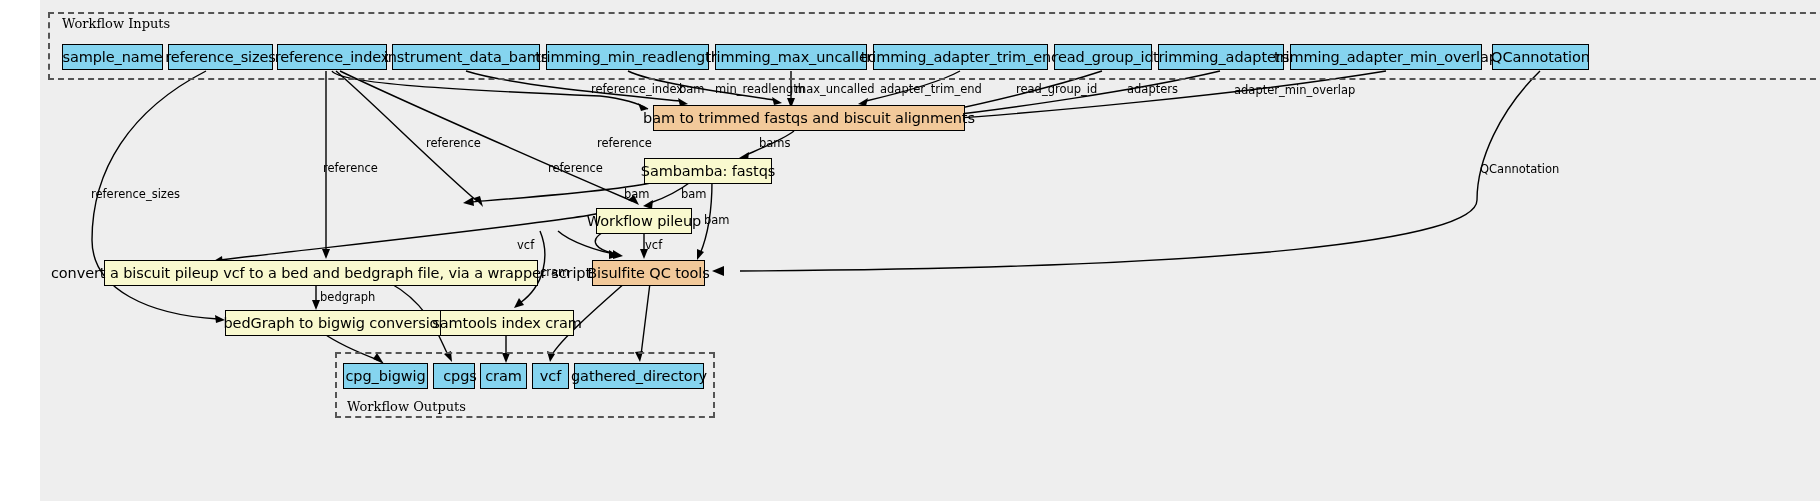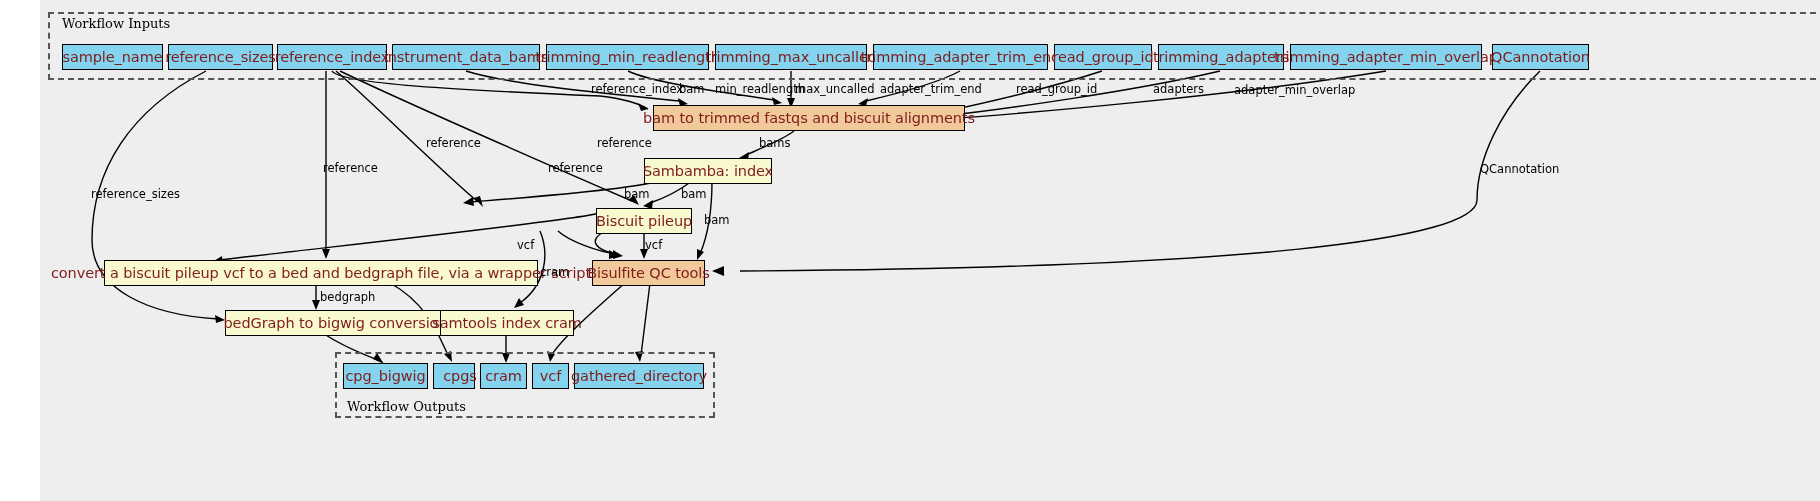--- a/index.html
+++ b/index.html
@@ -41,21 +41,21 @@
   }
 
   .node {
     position: absolute;
     box-sizing: border-box;
     border: 1.5px solid #000000;
     display: flex;
     align-items: center;
     justify-content: center;
     font-size: 14.5px;
-    color: #7f1d1d;
+    color: #000000;
     white-space: nowrap;
     height: 26px;
     padding: 0 8px;
     letter-spacing: -0.1px;
   }
   .node.io   { background: #85d4ef; }
   .node.step { background: #f9f9cf; }
   .node.hl   { background: #f2c99a; }
 
   .elabel {
@@ -171,40 +171,40 @@
   <div class="node io" style="left:352px; top:44px; width:148px;">instrument_data_bams</div>
   <div class="node io" style="left:506px; top:44px; width:163px;">trimming_min_readlength</div>
   <div class="node io" style="left:675px; top:44px; width:152px;">trimming_max_uncalled</div>
   <div class="node io" style="left:833px; top:44px; width:175px;">trimming_adapter_trim_end</div>
   <div class="node io" style="left:1014px; top:44px; width:98px;">read_group_id</div>
   <div class="node io" style="left:1118px; top:44px; width:126px;">trimming_adapters</div>
   <div class="node io" style="left:1250px; top:44px; width:192px;">trimming_adapter_min_overlap</div>
   <div class="node io" style="left:1452px; top:44px; width:97px;">QCannotation</div>
 
   <div class="node hl" style="left:613px; top:105px; width:312px;">bam to trimmed fastqs and biscuit alignments</div>
-  <div class="node step" style="left:604px; top:158px; width:128px;">Sambamba: index</div>
-  <div class="node step" style="left:556px; top:208px; width:96px;">Biscuit pileup</div>
+  <div class="node step" style="left:604px; top:158px; width:128px;">Sambamba: fastqs</div>
+  <div class="node step" style="left:556px; top:208px; width:96px;">Workflow pileup</div>
   <div class="node step" style="left:64px; top:260px; width:434px;">convert a biscuit pileup vcf to a bed and bedgraph file, via a wrapper script</div>
   <div class="node hl" style="left:552px; top:260px; width:113px;">Bisulfite QC tools</div>
   <div class="node step" style="left:185px; top:310px; width:221px;">bedGraph to bigwig conversion</div>
   <div class="node step" style="left:400px; top:310px; width:134px;">samtools index cram</div>
 
   <div class="node io" style="left:303px; top:363px; width:85px;">cpg_bigwig</div>
   <div class="node io" style="left:393px; top:363px; width:42px;padding-left:20px;">cpgs</div>
   <div class="node io" style="left:440px; top:363px; width:47px;">cram</div>
   <div class="node io" style="left:492px; top:363px; width:37px;">vcf</div>
   <div class="node io" style="left:534px; top:363px; width:130px;">gathered_directory</div>
 
   <div class="elabel" style="left:551px; top:82px;">reference_index</div>
   <div class="elabel" style="left:639px; top:82px;">bam</div>
   <div class="elabel" style="left:675px; top:82px;">min_readlength</div>
   <div class="elabel" style="left:755px; top:82px;">max_uncalled</div>
   <div class="elabel" style="left:840px; top:82px;">adapter_trim_end</div>
   <div class="elabel" style="left:976px; top:82px;">read_group_id</div>
-  <div class="elabel" style="left:1113px; top:82px;">adapters</div>
+  <div class="elabel" style="left:1087px; top:82px;">adapters</div>
   <div class="elabel" style="left:1194px; top:83px;">adapter_min_overlap</div>
   <div class="elabel" style="left:719px; top:136px;text-align:right;">bams</div>
   <div class="elabel" style="left:386px; top:136px;">reference</div>
   <div class="elabel" style="left:557px; top:136px;">reference</div>
   <div class="elabel" style="left:283px; top:161px;">reference</div>
   <div class="elabel" style="left:508px; top:161px;">reference</div>
   <div class="elabel" style="left:51px; top:187px;">reference_sizes</div>
   <div class="elabel" style="left:1440px; top:162px;">QCannotation</div>
   <div class="elabel" style="left:584px; top:187px;">bam</div>
   <div class="elabel" style="left:641px; top:187px;">bam</div>

